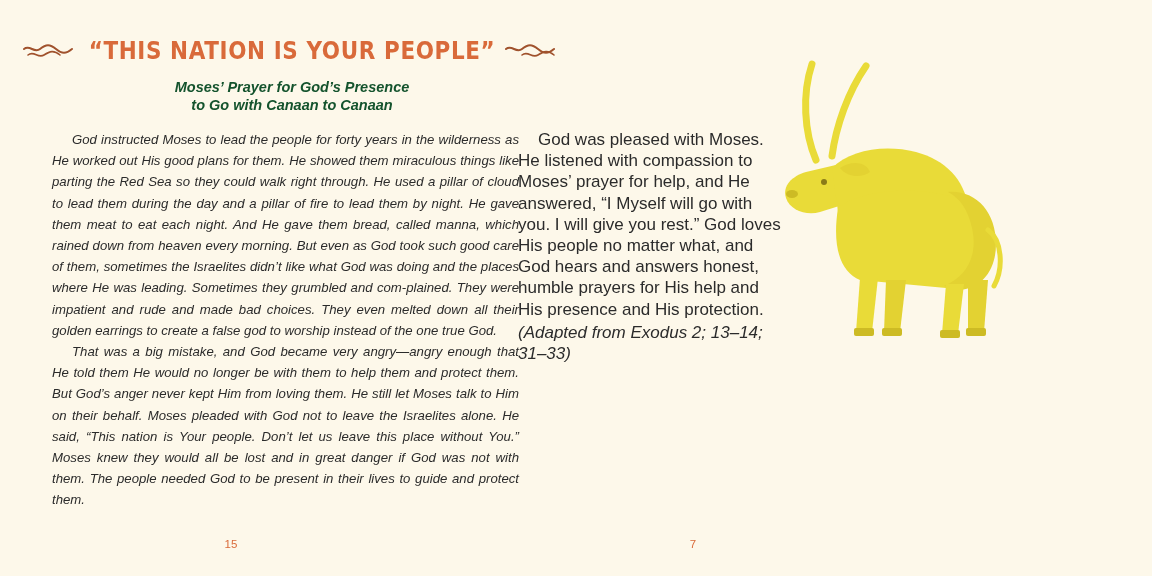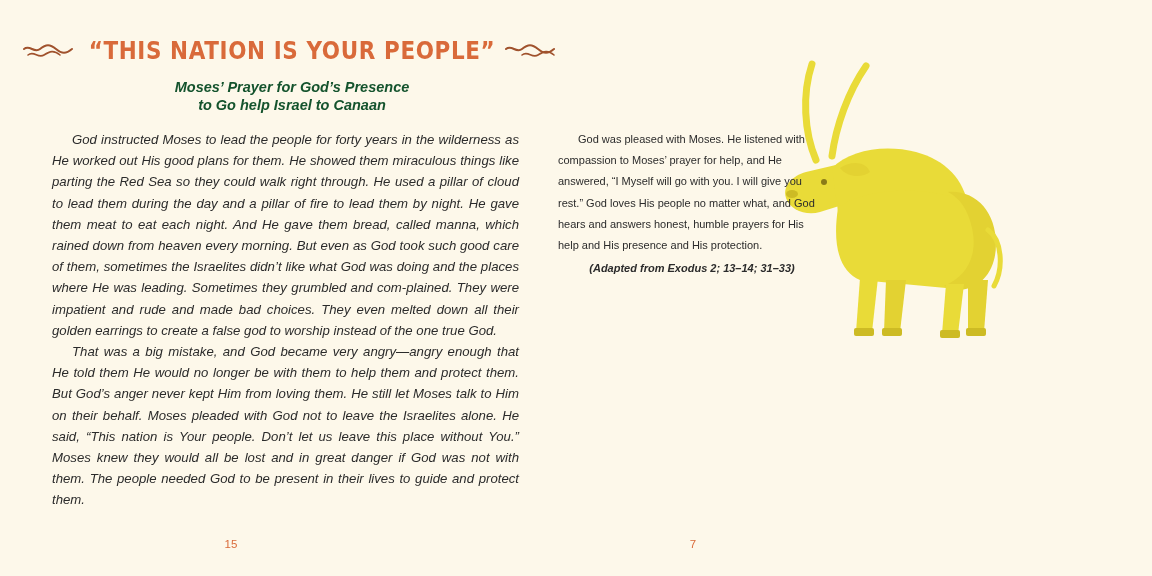--- a/index.html
+++ b/index.html
@@ -92,36 +92,34 @@
     font-size: 11.5px;
     font-family: "Liberation Sans", sans-serif;
   }
   
   .right-col {
     position: absolute;
     left: 56px;
     top: 129px;
     width: 268px;
     font-family: "Liberation Sans", sans-serif;
-    font-size: 11px;
+    font-size: 17px;
     line-height: 21.2px;
     color: #2b2b2b;
-    margin-left: 40px;
   }
   .right-col p {
     margin: 0;
     text-indent: 20px;
   }
   .attribution {
     display: block;
     margin-top: 2px;
-    text-align: center;
+    text-align: left;
     font-style: italic;
     text-indent: 0;
-    font-weight: bold;
   }
   .illustration {
     position: absolute;
     left: 258px;
     top: 40px;
     width: 300px;
     height: 310px;
   }
   .illustration svg {
     display: block;
@@ -145,21 +143,21 @@
       <span class="squiggle">
         <svg width="58" height="14" viewBox="0 0 58 14">
           <path d="M2 5 C8 0, 12 10, 18 5 S28 0, 34 5 S44 10, 50 5" fill="none" stroke="#a0522d" stroke-width="2" stroke-linecap="round"></path>
           <path d="M18 11 C24 6, 28 15, 34 11 S44 6, 50 11" fill="none" stroke="#a0522d" stroke-width="1.6" stroke-linecap="round"></path>
         </svg>
       </span>
     </div>
 
     <div class="subtitle">
       <div>Moses’ Prayer for God’s Presence</div>
-      <div>to Go help Israel to Canaan</div>
+      <div>to Go with Canaan to Canaan</div>
     </div>
 
     <div class="body-text">
       <p class="indent">God instructed Moses to lead the people for forty years in the wilderness as He worked out His good plans for them. He showed them miraculous things like parting the Red Sea so they could walk right through. He used a pillar of cloud to lead them during the day and a pillar of fire to lead them by night. He gave them meat to eat each night. And He gave them bread, called manna, which rained down from heaven every morning. But even as God took such good care of them, sometimes the Israelites didn’t like what God was doing and the places where He was leading. Sometimes they grumbled and com-plained. They were impatient and rude and made bad choices. They even melted down all their golden earrings to create a false god to worship instead of the one true God.</p>
       <p class="indent">That was a big mistake, and God became very angry—angry enough that He told them He would no longer be with them to help them and protect them. But God’s anger never kept Him from loving them. He still let Moses talk to Him on their behalf. Moses pleaded with God not to leave the Israelites alone. He said, “This nation is Your people. Don’t let us leave this place without You.” Moses knew they would all be lost and in great danger if God was not with them. The people needed God to be present in their lives to guide and protect them.</p>
     </div>
 
     <div class="folio">15</div>
   </div>
 

